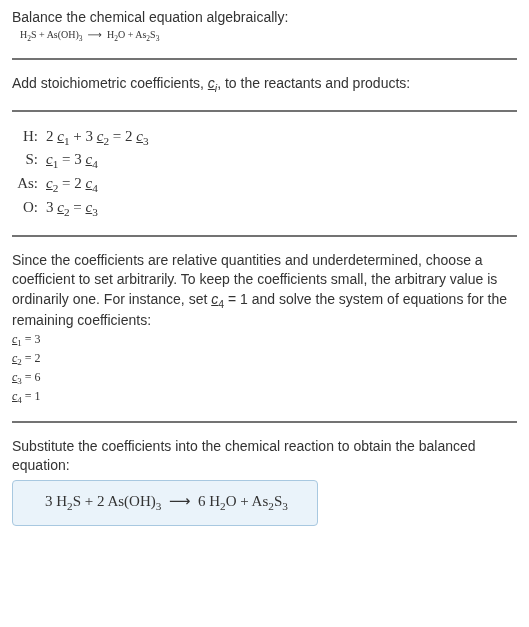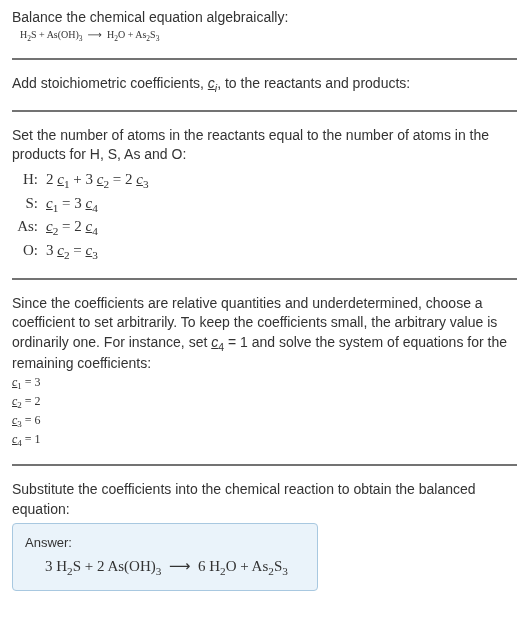--- a/index.html
+++ b/index.html
@@ -77,21 +77,20 @@
 <div class="section">
   <div>Balance the chemical equation algebraically:</div>
   <div class="equation">H<sub>2</sub>S + As(OH)<sub>3</sub>&nbsp;&nbsp;⟶&nbsp;&nbsp;H<sub>2</sub>O + As<sub>2</sub>S<sub>3</sub></div>
 </div>
 
 <div class="section">
   <div>Add stoichiometric coefficients, <span class="italic">c<sub>i</sub></span>, to the reactants and products:</div>
 </div>
 
 <div class="section">
-  <div>Set the number of atoms in the reactants equal to the number of atoms in the products for H, S, As and O:</div>
   <div class="atom-table">
     <div class="atom-row">
       <div class="atom-label">H:</div>
       <div>2 <span class="italic">c</span><sub>1</sub> + 3 <span class="italic">c</span><sub>2</sub> = 2 <span class="italic">c</span><sub>3</sub></div>
     </div>
     <div class="atom-row">
       <div class="atom-label">S:</div>
       <div><span class="italic">c</span><sub>1</sub> = 3 <span class="italic">c</span><sub>4</sub></div>
     </div>
     <div class="atom-row">
@@ -109,16 +108,15 @@
   <div>Since the coefficients are relative quantities and underdetermined, choose a coefficient to set arbitrarily. To keep the coefficients small, the arbitrary value is ordinarily one. For instance, set <span class="italic">c</span><sub>4</sub> = 1 and solve the system of equations for the remaining coefficients:</div>
   <div class="coeff-line"><span class="italic">c</span><sub>1</sub> = 3</div>
   <div class="coeff-line"><span class="italic">c</span><sub>2</sub> = 2</div>
   <div class="coeff-line"><span class="italic">c</span><sub>3</sub> = 6</div>
   <div class="coeff-line"><span class="italic">c</span><sub>4</sub> = 1</div>
 </div>
 
 <div>
   <div>Substitute the coefficients into the chemical reaction to obtain the balanced equation:</div>
   <div class="answer-box">
-    <div class="answer-label">Answer:</div>
     <div class="answer-eq">3 H<sub>2</sub>S + 2 As(OH)<sub>3</sub>&nbsp;&nbsp;⟶&nbsp;&nbsp;6 H<sub>2</sub>O + As<sub>2</sub>S<sub>3</sub></div>
   </div>
 </div>
 
 </body></html>

